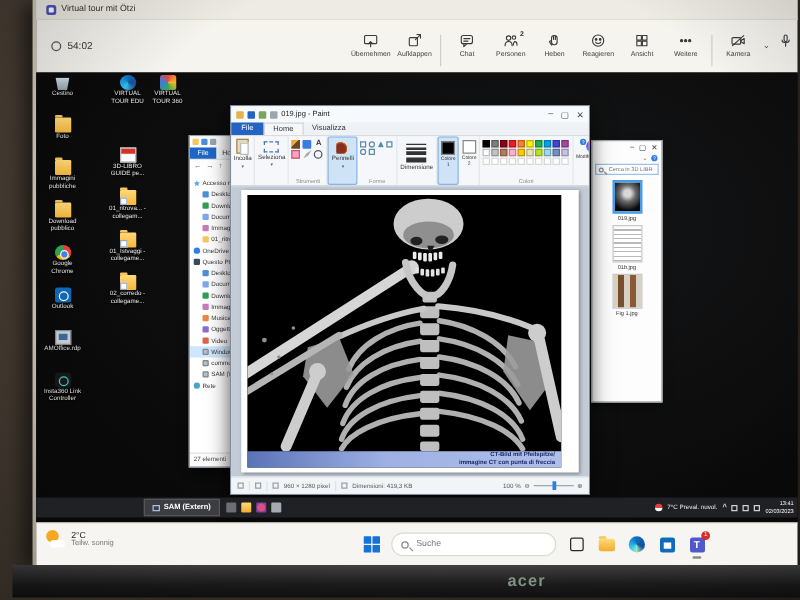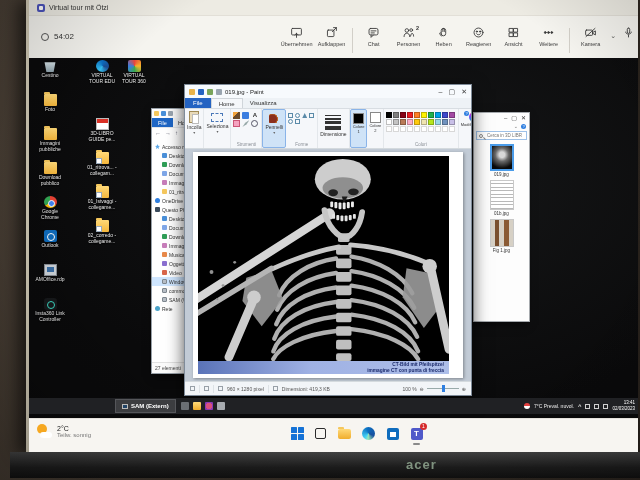--- a/index.html
+++ b/index.html
@@ -796,20 +796,24 @@
           <div class="wdesc">Teilw. sonnig</div>
         </span>
       </div>
       <div class="ltb-center">
         <span class="start">
             <span></span>
             <span></span>
             <span></span>
             <span></span>
           </span>
+        <div class="searchpill">
+          <span class="sicon"></span>
+          <input placeholder="Suche" style="">
+        </div>
         <span class="tico">
             <span class="i-taskview" style="display:block"></span>
           </span>
         <span class="tico">
             <span class="i-folder2" style="display:block"></span>
           </span>
         <span class="tico">
             <span class="i-edge2" style="display:block"></span>
           </span>
         <span class="tico">

